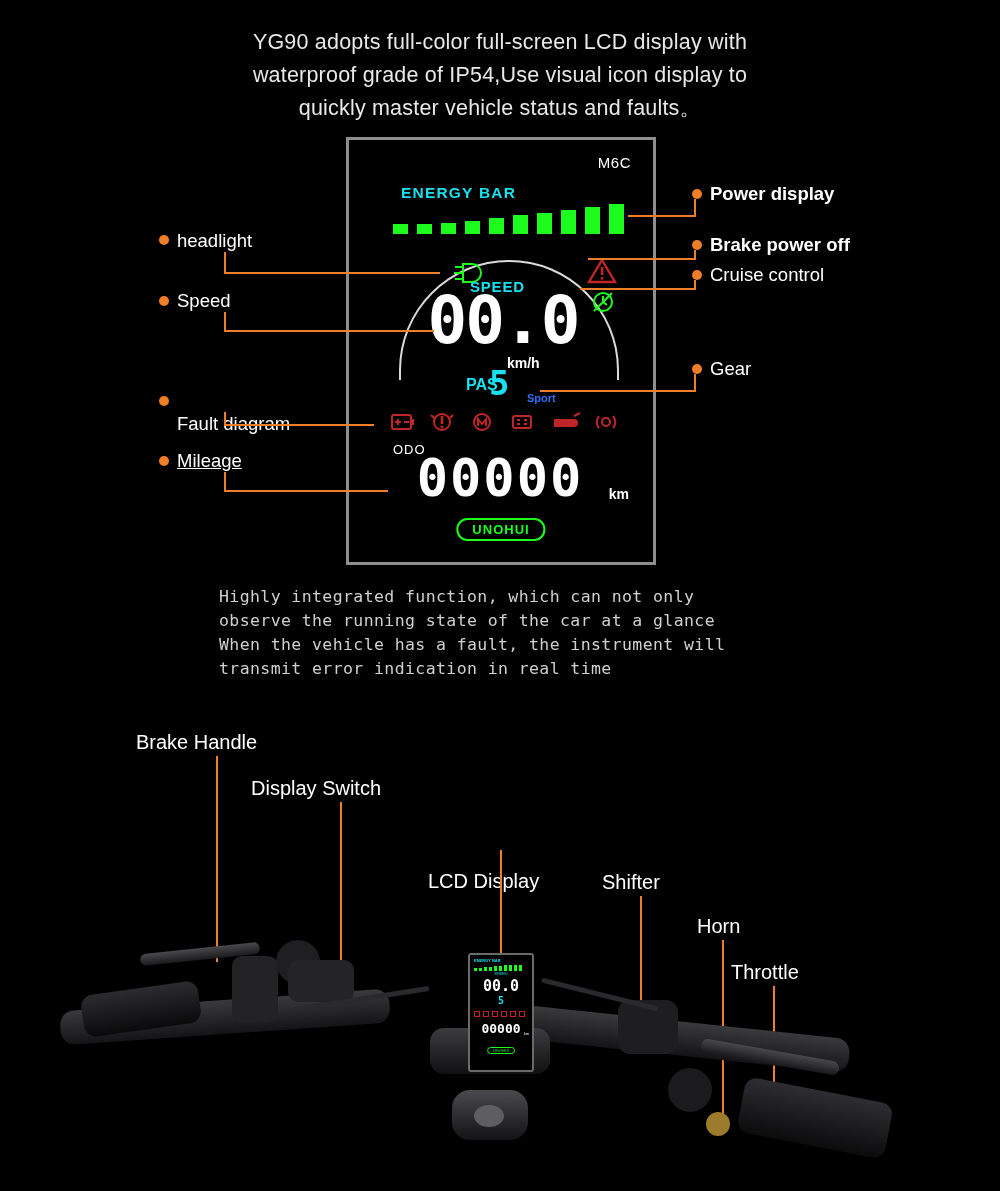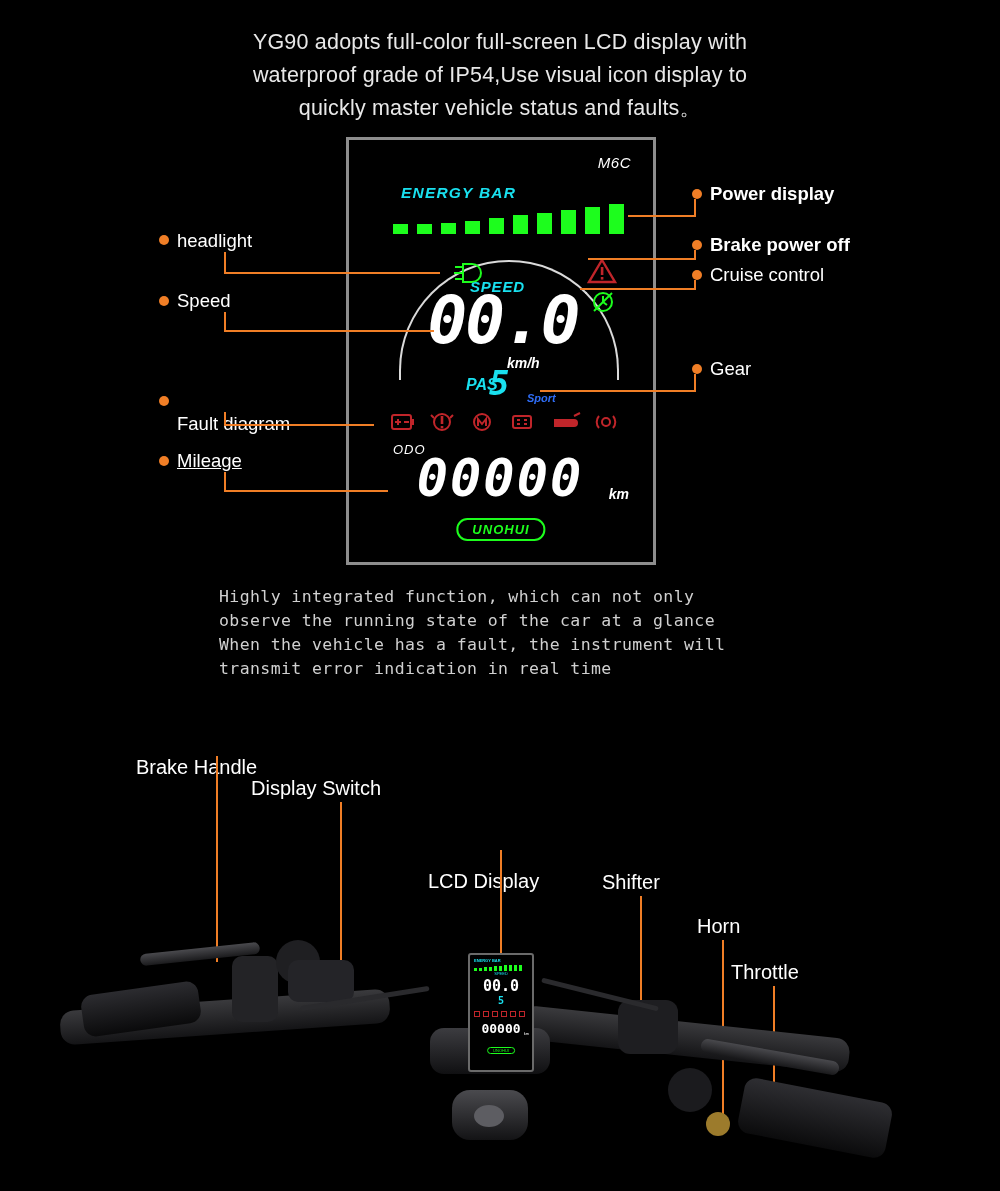--- a/index.html
+++ b/index.html
@@ -7,21 +7,21 @@
        font-family:"Liberation Sans", sans-serif;color:#fff;}
   .wrap{position:relative;width:816px;height:1191px;}
 
   
   .intro{position:absolute;left:0;top:26px;width:1000px;text-align:center;
          font-size:21.5px;line-height:33px;color:#e8e8e8;letter-spacing:.2px;}
 
   
   .lcd-outer{position:absolute;left:346px;top:137px;width:310px;height:428px;
              border:3px solid #8e8e8e;background:#000;box-sizing:border-box;}
-  .lcd-inner{position:absolute;left:8px;top:8px;right:8px;bottom:8px;background:#000;font-style:italic;}
+  .lcd-inner{position:absolute;left:8px;top:8px;right:8px;bottom:8px;background:#000;}
 
   .model{position:absolute;right:14px;top:6px;font-size:15px;color:#fff;
          font-family:"Liberation Sans",sans-serif;letter-spacing:.5px;}
 
   .energy-label{position:absolute;left:44px;top:36px;font-size:15.5px;color:#19e0ef;
                 font-weight:bold;letter-spacing:1.2px;}
   .bars{position:absolute;left:36px;top:56px;width:242px;height:30px;}
   .bars i{display:block;position:absolute;bottom:0;width:15px;background:#1dfd1d;}
 
   .headlight-ico{position:absolute;left:96px;top:114px;width:34px;height:22px;}
@@ -225,21 +225,21 @@
   <div class="ln" style="left:540px;top:390px;width:156px;height:2px;"></div>
   <div class="ln" style="left:694px;top:374px;width:2px;height:18px;"></div>
 
   <div class="mono-note">
     <div>Highly integrated function, which can not only</div>
     <div>observe the running state of the car at a glance</div>
     <div>When the vehicle has a fault, the instrument will</div>
     <div>transmit error indication in real time</div>
   </div>
 
-  <div class="lbl" style="left:136px;top:731px;margin-top:25px;">Brake Handle</div>
+  <div class="lbl" style="left:136px;top:731px;">Brake Handle</div>
   <div class="vln" style="left:216px;top:756px;height:206px;"></div>
 
   <div class="lbl" style="left:251px;top:777px;">Display Switch</div>
   <div class="vln" style="left:340px;top:802px;height:190px;"></div>
 
   <div class="lbl" style="left:428px;top:825px;margin-top:45px;">LCD Display</div>
   <div class="vln" style="left:500px;top:850px;height:104px;"></div>
 
   <div class="lbl" style="left:602px;top:871px;">Shifter</div>
   <div class="vln" style="left:640px;top:896px;height:106px;"></div>

